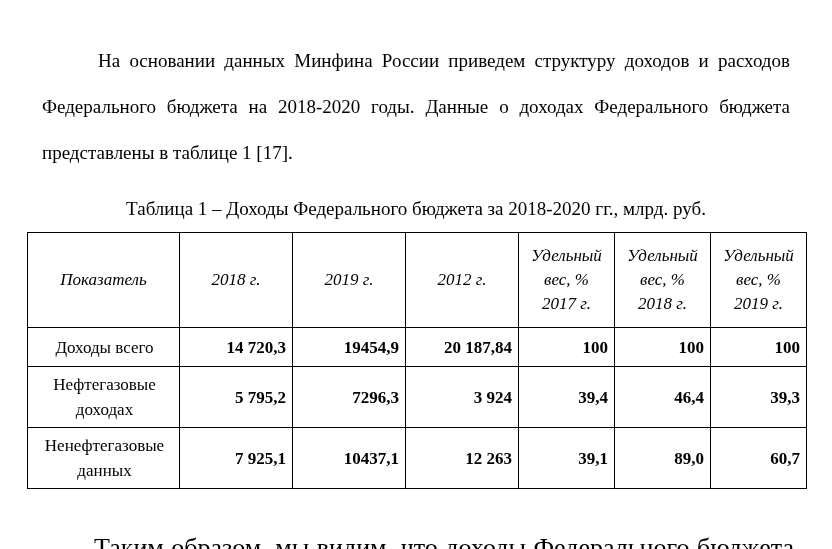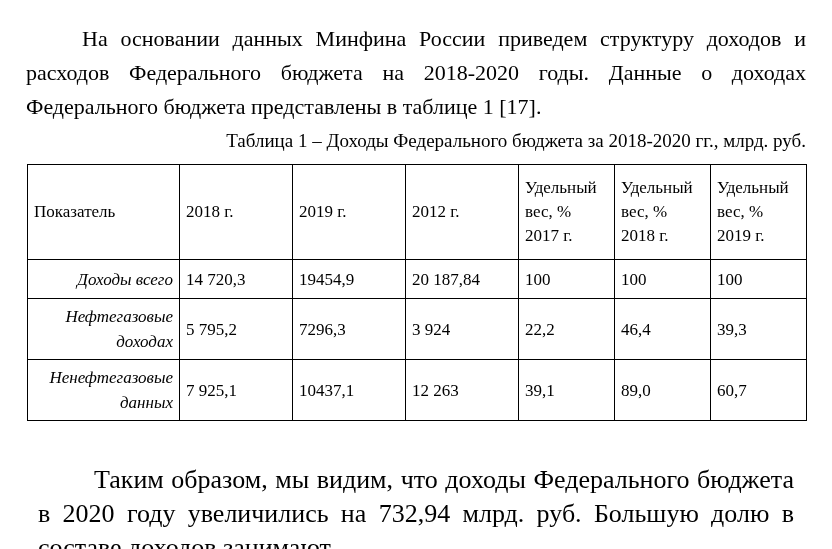--- a/index.html
+++ b/index.html
@@ -15,62 +15,63 @@
     overflow: hidden;
   }
   .page {
     width: 832px;
     height: 549px;
     box-sizing: border-box;
     padding: 22px 26px 0 26px;
     position: relative;
   }
   p.body-text {
-    margin: 0;
-    font-size: 22px;
-    line-height: 34px;
+    margin: 16px;
+    font-size: 19px;
+    line-height: 46px;
     text-align: justify;
     text-justify: inter-word;
     text-indent: 56px;
   }
   p.caption {
     margin: 0;
     font-size: 19px;
     line-height: 34px;
-    text-align: right;
+    text-align: center;
     text-indent: 0;
   }
   .spacer-before-table { height: 6px; }
   table.budget {
     border-collapse: collapse;
     width: 779px;
     margin: 0 0 0 1px;
     table-layout: fixed;
   }
   table.budget td, table.budget th {
     border: 1px solid #000000;
     font-size: 17px;
     font-weight: normal;
     padding: 4px 6px;
     vertical-align: middle;
   }
   table.budget th {
-    text-align: left;
+    text-align: center;
     line-height: 24px;
     height: 86px;
+    font-style: italic;
   }
   table.budget td.label {
-    text-align: right;
+    text-align: center;
     padding-left: 8px;
     line-height: 25px;
-    font-style: italic;
   }
   table.budget td.num {
-    text-align: left;
+    text-align: right;
     line-height: 25px;
+    font-weight: bold;
   }
   tr.row-tall td { height: 52px; }
   tr.row-short td { height: 30px; }
   .col-ind { width: 152px; }
   .col-y { width: 113px; }
   .col-w { width: 96px; }
   .after-table { height: 30px; }
   .tail-text {
     margin: 12px;
     font-size: 26px;
@@ -141,21 +142,21 @@
         <td class="num">20 187,84</td>
         <td class="num">100</td>
         <td class="num">100</td>
         <td class="num">100</td>
       </tr>
       <tr class="row-tall">
         <td class="label">Нефтегазовые доходах</td>
         <td class="num">5 795,2</td>
         <td class="num">7296,3</td>
         <td class="num">3 924</td>
-        <td class="num">22,2</td>
+        <td class="num">39,4</td>
         <td class="num">46,4</td>
         <td class="num">39,3</td>
       </tr>
       <tr class="row-tall">
         <td class="label">Ненефтегазовые данных</td>
         <td class="num">7 925,1</td>
         <td class="num">10437,1</td>
         <td class="num">12 263</td>
         <td class="num">39,1</td>
         <td class="num">89,0</td>

